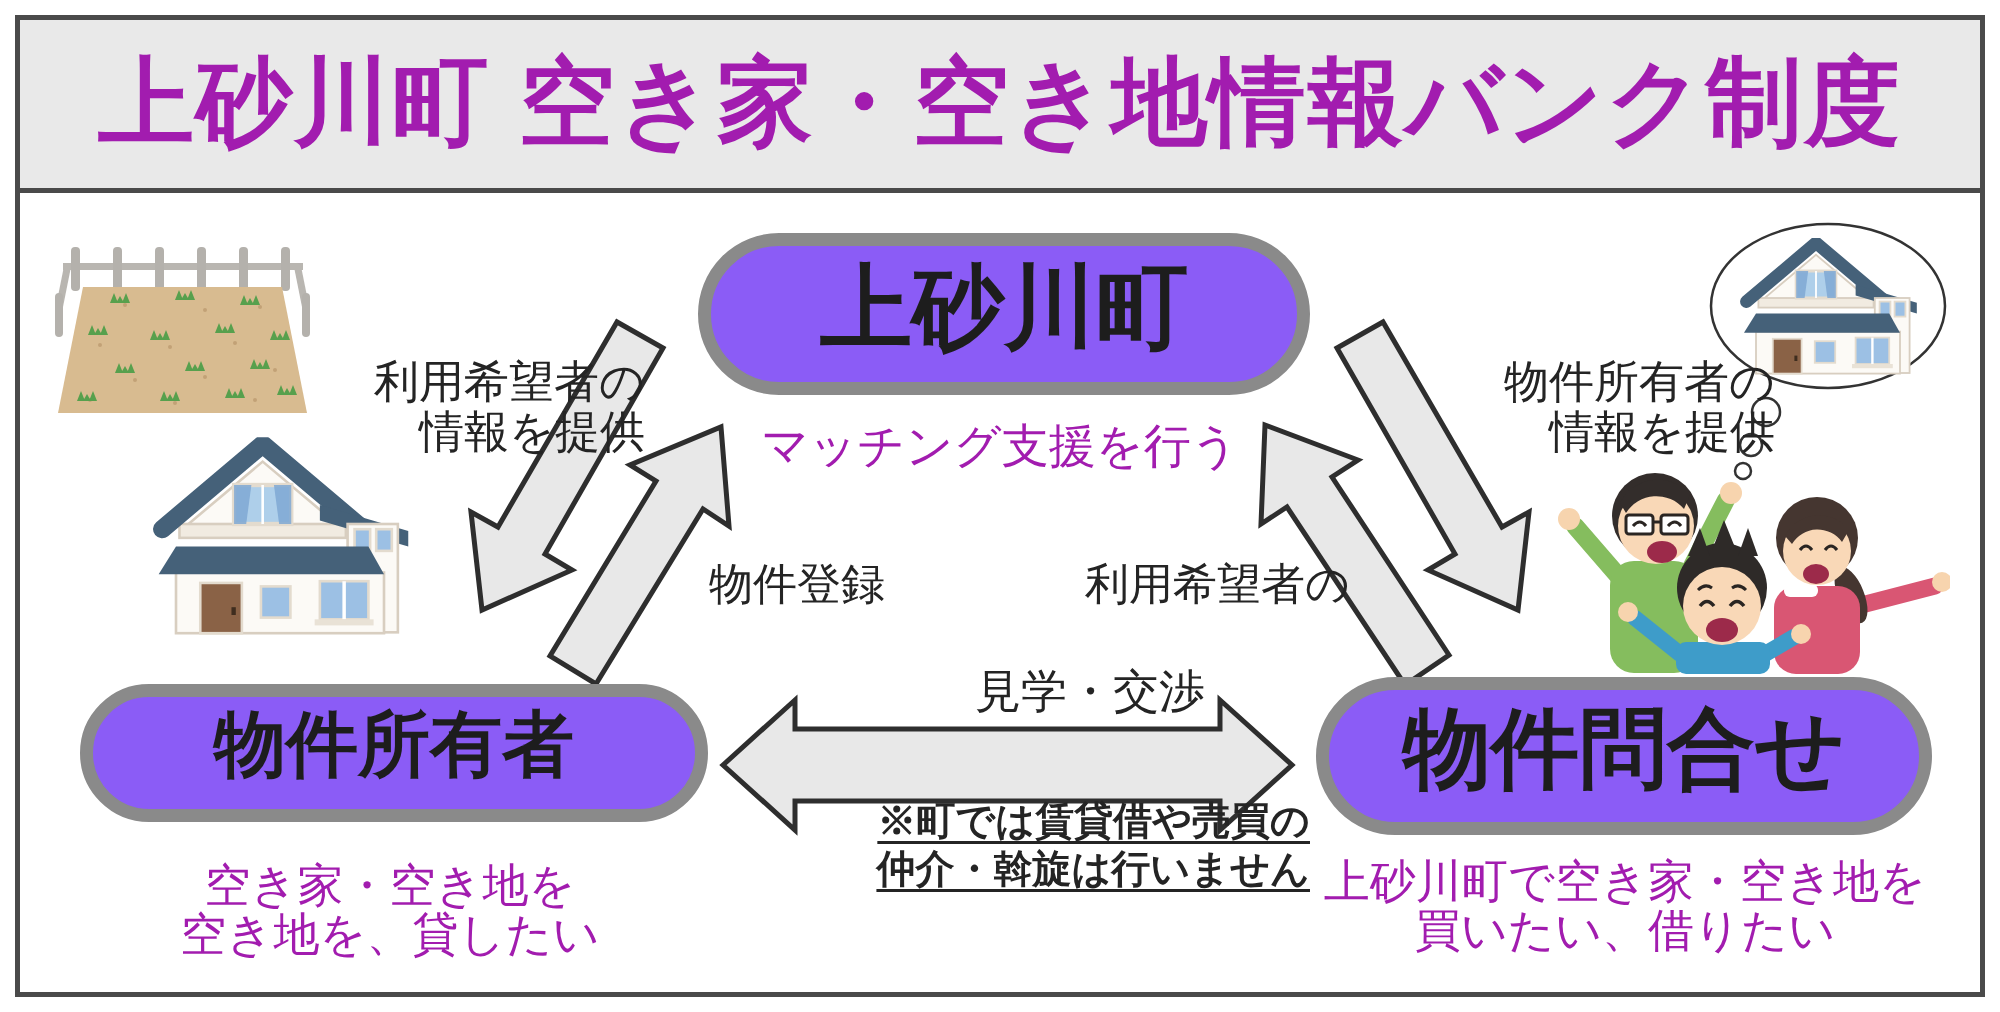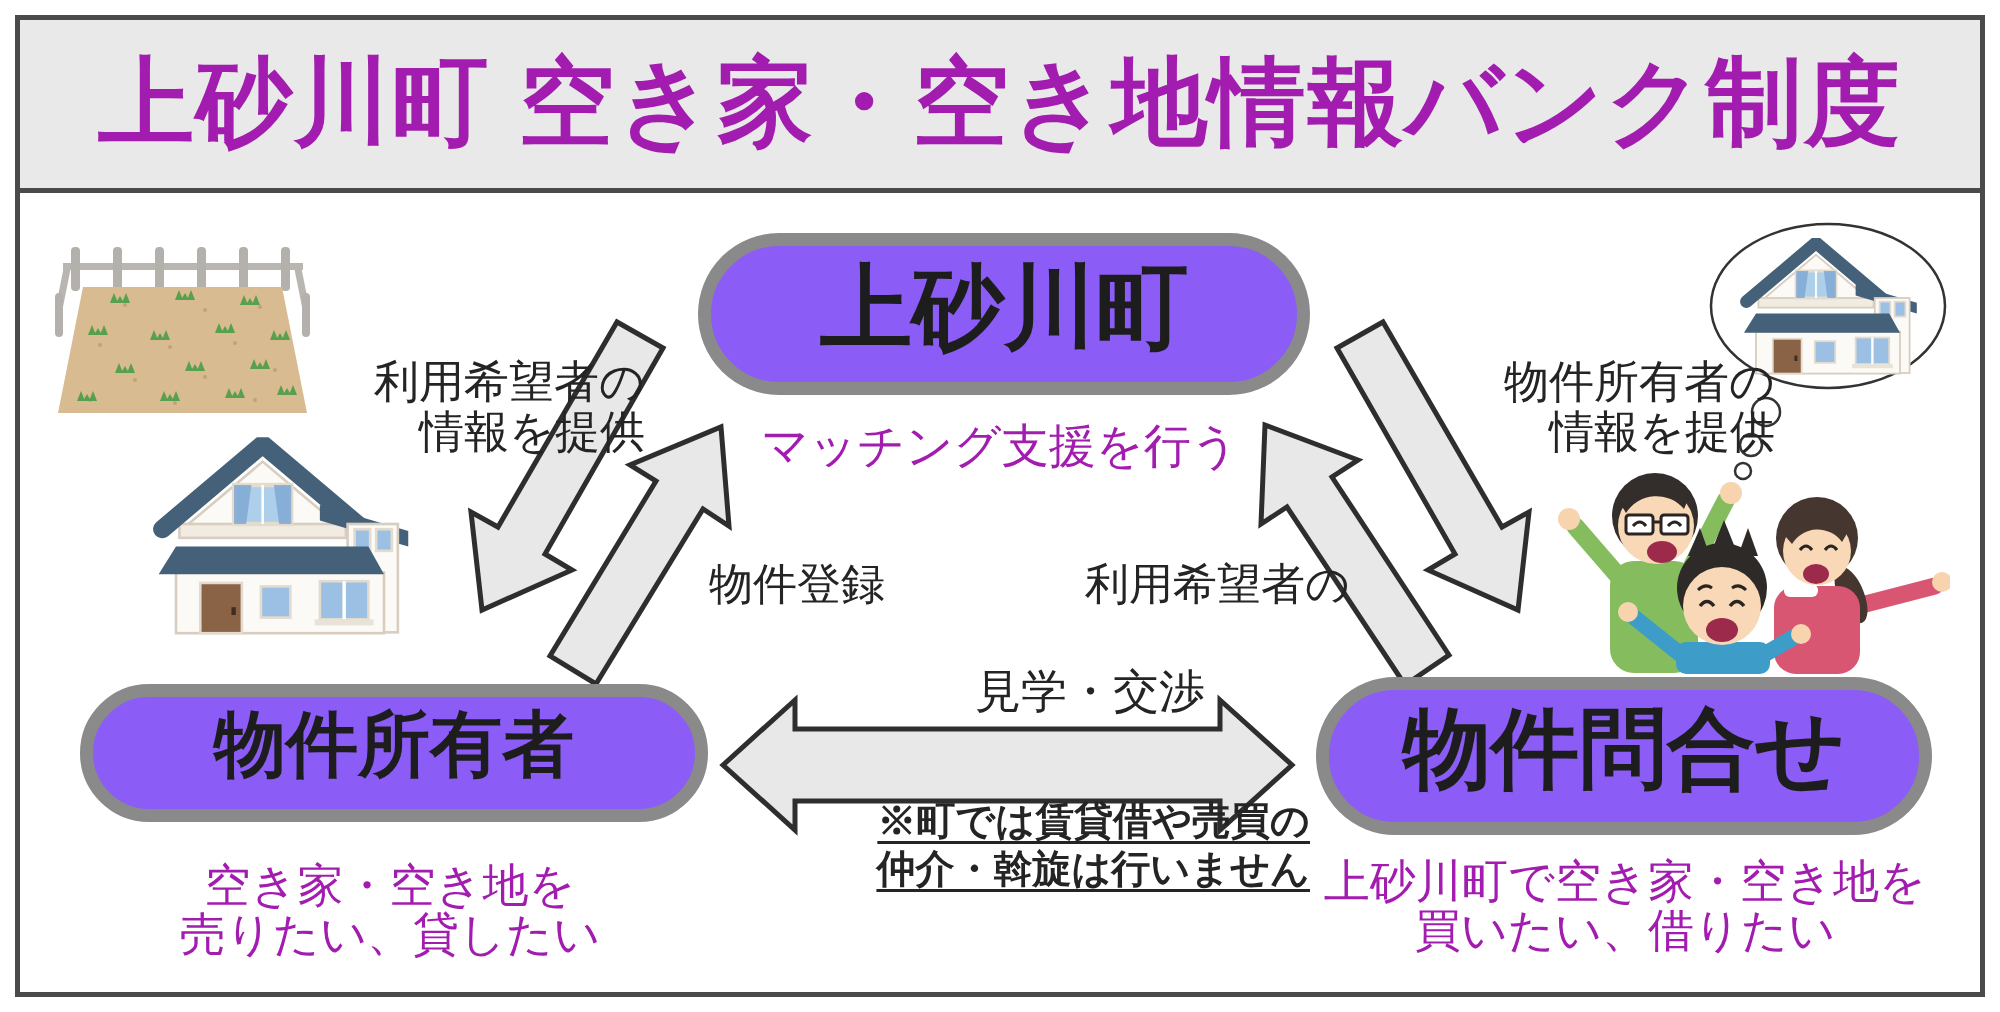--- a/index.html
+++ b/index.html
@@ -210,21 +210,21 @@
 </div>
 <div id="town-caption" class="caption">
   <span>マッチング支援を行う</span>
 </div>
 
 <div id="owner-box" class="node-box">
   <span>物件所有者</span>
 </div>
 <div id="owner-caption" class="caption">
   <span class="lbl-line">空き家・空き地を</span>
-  <span class="lbl-line">売りたい、貸したい</span>
+  <span class="lbl-line">空き地を、貸したい</span>
 </div>
 
 <div id="seeker-box" class="node-box">
   <span>物件問合せ</span>
 </div>
 <div id="seeker-caption" class="caption">
   <span class="lbl-line">上砂川町で空き家・空き地を</span>
   <span class="lbl-line">買いたい、借りたい</span>
 </div>
 

